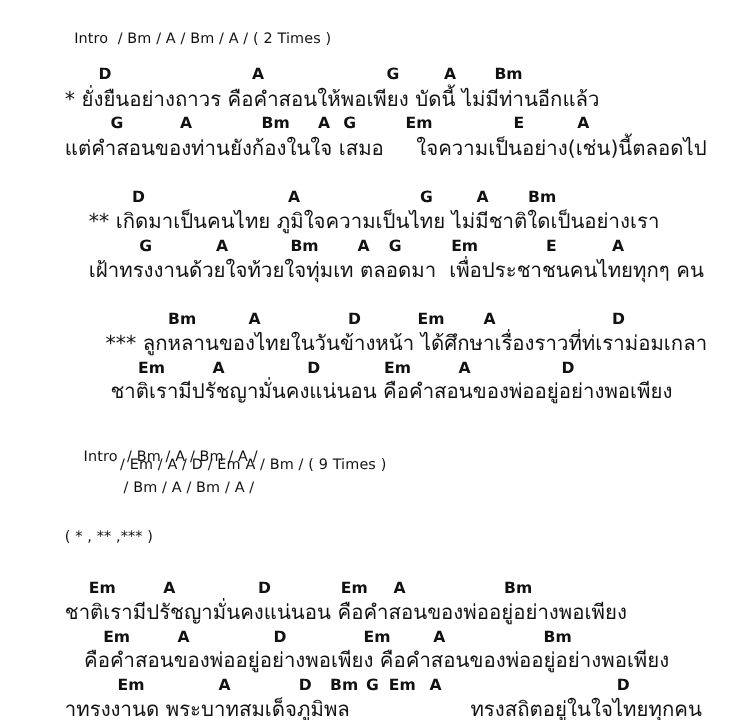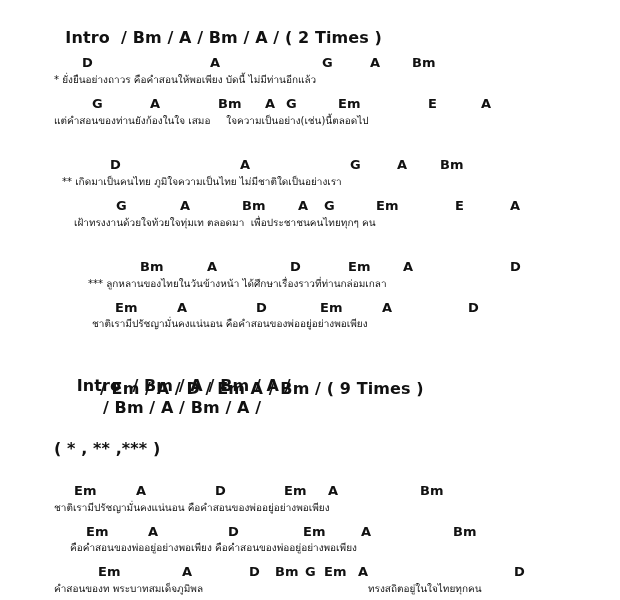--- a/index.html
+++ b/index.html
@@ -1,68 +1,68 @@
 <!DOCTYPE html>
 <html><head>
 <meta charset="utf-8">
 <style>
   html, body { margin:0; padding:0; background:#ffffff; }
   body { width:620px; height:600px; position:relative; overflow:hidden;
          font-family:"DejaVu Sans","Liberation Sans",sans-serif; color:#111; }
   .t { position:absolute; white-space:pre; line-height:1; }
-  .hdr { font-weight:bold; font-size:16px; letter-spacing:0.1px; }
+  .hdr { font-weight:normal; font-size:12px; letter-spacing:0.1px; }
   .ch { font-weight:bold; font-size:13px; }
-  .ly { font-size:10px; }
+  .ly { font-size:17px; }
 </style>
 </head>
 <body>
 
 <div class="t hdr" style="left:54px;top:14px">
   <span>Intro</span>&nbsp;&nbsp;<span>/ Bm / A / Bm / A / ( 2 Times )</span>
 </div>
 
 <div>
   <div class="chordrow"></div>
   <div class="t ly" style="left:54px;top:75px">* ยั่งยืนอย่างถาวร คือคำสอนให้พอเพียง บัดนี้ ไม่มีท่านอีกแล้ว</div>
   <div class="chordrow"></div>
   <div class="t ly" style="left:54px;top:116px">แต่คำสอนของท่านยังก้องในใจ เสมอ     ใจความเป็นอย่าง(เช่น)นี้ตลอดไป</div>
 </div>
 
 <div>
   <div class="chordrow"></div>
-  <div class="t ly" style="left:62px;top:177px">** เกิดมาเป็นคนไทย ภูมิใจความเป็นไทย ไม่มีชาติใดเป็นอย่างเรา</div>
+  <div class="t ly" style="left:74px;top:177px">** เกิดมาเป็นคนไทย ภูมิใจความเป็นไทย ไม่มีชาติใดเป็นอย่างเรา</div>
   <div class="chordrow"></div>
   <div class="t ly" style="left:74px;top:218px">เฝ้าทรงงานด้วยใจท้วยใจทุ่มเท ตลอดมา  เพื่อประชาชนคนไทยทุกๆ คน</div>
 </div>
 
 <div>
   <div class="chordrow"></div>
-  <div class="t ly" style="left:88px;top:279px">*** ลูกหลานของไทยในวันข้างหน้า ได้ศึกษาเรื่องราวที่ท่านกล่อมเกลา</div>
+  <div class="t ly" style="left:88px;top:279px">*** ลูกหลานของไทยในวันข้างหน้า ได้ศึกษาเรื่องราวที่ท่เราม่อมเกลา</div>
   <div class="chordrow"></div>
   <div class="t ly" style="left:92px;top:319px">ชาติเรามีปรัชญามั่นคงแน่นอน คือคำสอนของพ่ออยู่อย่างพอเพียง</div>
 </div>
 
 <div>
   <div class="t hdr" style="left:54px;top:362px">
     <span>Intro</span>&nbsp;&nbsp;<span>/ Bm / A / Bm / A /</span>
   </div>
   <div class="t hdr" style="left:100px;top:381px">/ Em / A / D / Em A / Bm / ( 9 Times )</div>
   <div class="t hdr" style="left:103px;top:400px">/ Bm / A / Bm / A /</div>
 </div>
 
 <div class="t hdr" style="left:54px;top:441px">( * , ** ,*** )</div>
 
 <div>
   <div class="chordrow"></div>
   <div class="t ly" style="left:54px;top:503px">ชาติเรามีปรัชญามั่นคงแน่นอน คือคำสอนของพ่ออยู่อย่างพอเพียง</div>
   <div class="chordrow"></div>
   <div class="t ly" style="left:70px;top:543px">คือคำสอนของพ่ออยู่อย่างพอเพียง คือคำสอนของพ่ออยู่อย่างพอเพียง</div>
   <div class="chordrow"></div>
-  <div class="t ly" style="left:54px;top:584px">คำสอนของท พระบาทสมเด็จภูมิพล</div>
-  <div class="t ly" style="left:368px;top:584px">ทรงสถิตอยู่ในใจไทยทุกคน</div>
+  <div class="t ly" style="left:54px;top:584px">าทรงงานด พระบาทสมเด็จภูมิพล</div>
+  <div class="t ly" style="left:392px;top:584px">ทรงสถิตอยู่ในใจไทยทุกคน</div>
 </div>
 
 <span class="t ch" style="left: 82px; top: 56px;">D</span>
 <span class="t ch" style="left: 210px; top: 56px;">A</span>
 <span class="t ch" style="left: 322px; top: 56px;">G</span>
 <span class="t ch" style="left: 370px; top: 56px;">A</span>
 <span class="t ch" style="left: 412px; top: 56px;">Bm</span>
 <span class="t ch" style="left: 92px; top: 97px;">G</span>
 <span class="t ch" style="left: 150px; top: 97px;">A</span>
 <span class="t ch" style="left: 218px; top: 97px;">Bm</span>

